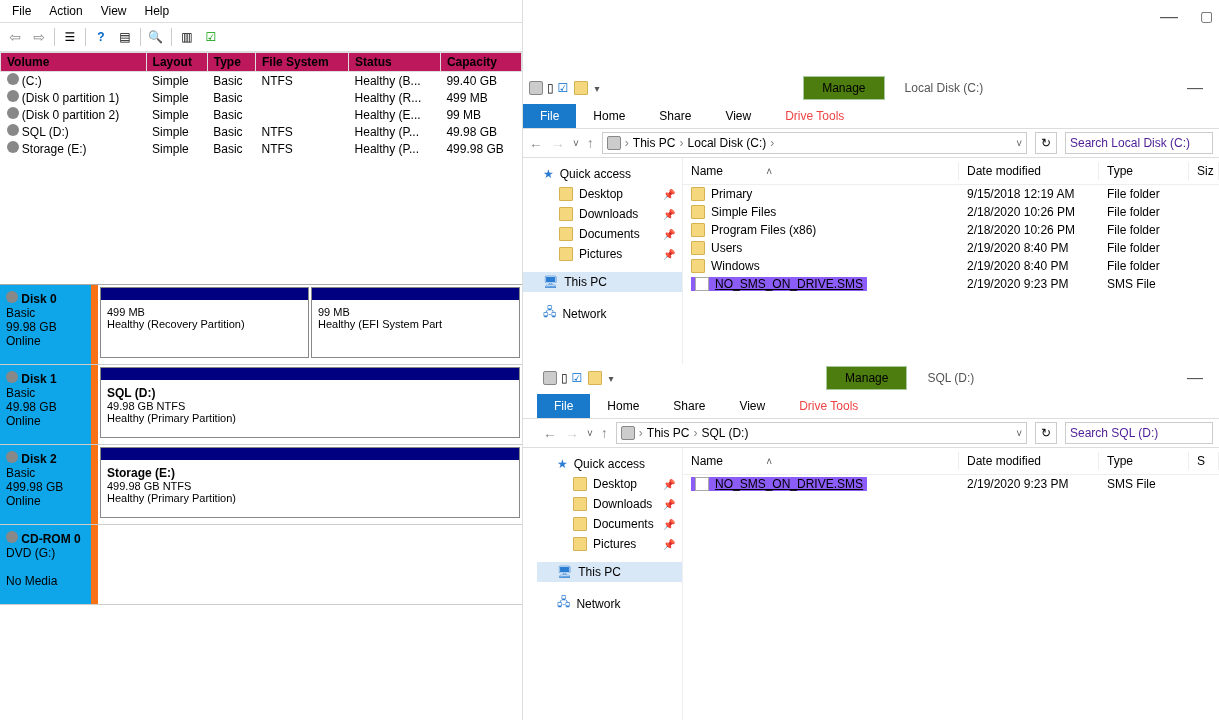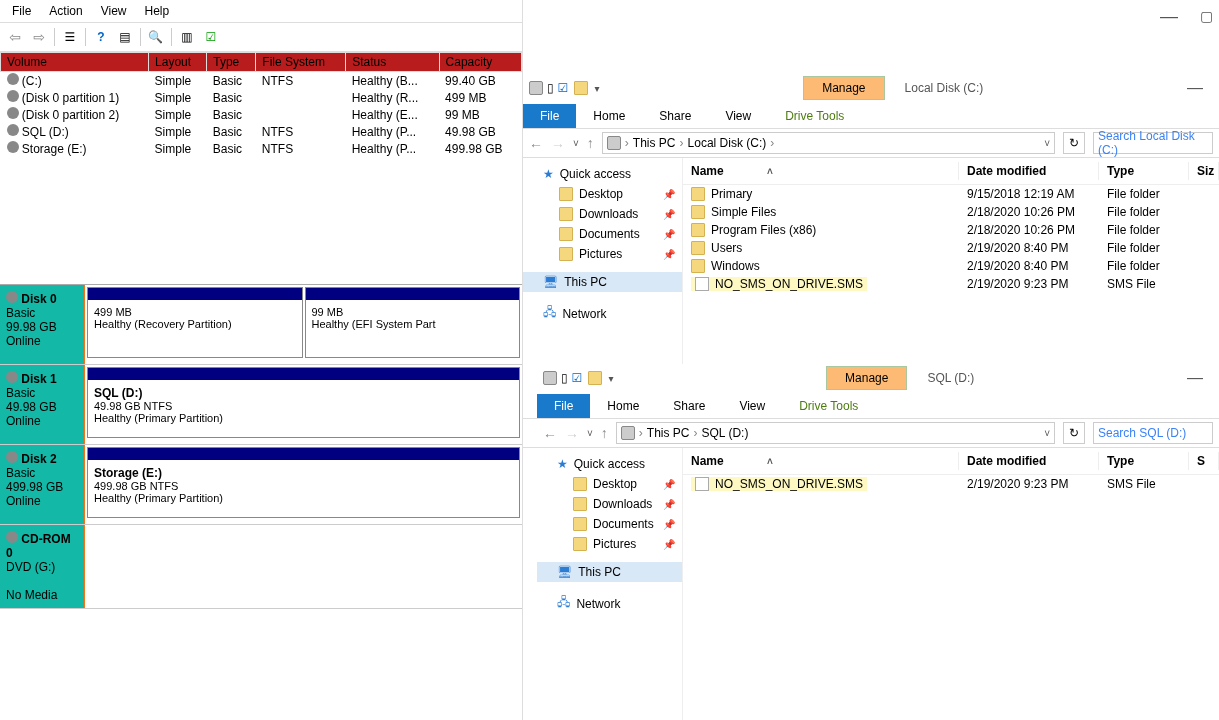--- a/index.html
+++ b/index.html
@@ -9,69 +9,69 @@
 .dm-window { position: absolute; left: 0; top: 0; width: 523px; height: 720px; background: #fff; border-right: 1px solid #ddd; }
 .dm-title { height: 26px; display: flex; align-items: center; padding: 0 6px; }
 .dm-title span { margin-left: 6px; }
 .dm-menu { height: 22px; display: flex; align-items: center; padding: 0 4px; gap: 2px; }
 .dm-menu span { padding: 2px 8px; cursor: default; }
 .dm-tool { height: 30px; border-top: 1px solid #ddd; border-bottom: 1px solid #ddd; display: flex; align-items: center; padding: 0 4px; gap: 2px; }
 .tb { width: 22px; height: 22px; display: flex; align-items: center; justify-content: center; border: 1px solid transparent; }
 .sep { width: 1px; height: 18px; background: #ccc; margin: 0 2px; }
 
 .vol-table { width: 100%; border-collapse: collapse; }
-.vol-table th { text-align: left; font-weight: normal; padding: 2px 6px; background: #b91c1c; border: 1px solid #ddd; }
+.vol-table th { text-align: left; font-weight: bold; padding: 2px 6px; background: #be185d; border: 1px solid #ddd; }
 .vol-table td { padding: 1px 6px; white-space: nowrap; }
 .vol-wrap { height: 232px; overflow: hidden; }
 
 .disk-map { border-top: 1px solid #aaa; }
 .disk-row { display: flex; border-bottom: 1px solid #ccc; min-height: 80px; }
-.disk-hdr { width: 85px; padding: 6px; border-right: 1px solid #f97316; background: #14b8a6; }
+.disk-hdr { width: 98px; padding: 6px; border-right: 7px solid #f97316; background: #0ea5e9; }
 .disk-hdr b { font-weight: bold; }
 .parts { flex: 1; display: flex; gap: 2px; padding: 2px 2px 6px 2px; }
 .part { border: 1px solid #888; flex: 1; display: flex; flex-direction: column; }
 .part-top { height: 12px; background: #000080; }
 .part-body { padding: 6px; font-size: 11px; }
 .legend { padding: 4px 6px; display: flex; gap: 14px; align-items: center; border-top: 1px solid #ccc; }
 .sw { width: 11px; height: 11px; display: inline-block; margin-right: 4px; border: 1px solid #333; }
 
 
 .exp { position: absolute; left: 523px; width: 696px; background: #fff; }
 .exp1 { top: 74px; height: 290px; }
 .exp2 { top: 364px; height: 356px; }
 .exp-qat { height: 28px; display: flex; align-items: center; padding: 0 6px; gap: 10px; }
-.exp-qat .manage { background: #fdba74; padding: 4px 18px; border: 1px solid #aac8a0; }
+.exp-qat .manage { background: #4d7c0f; padding: 4px 18px; border: 1px solid #aac8a0; }
 .exp-qat .title { color: #555; margin-left: 10px; }
 .exp-tabs { height: 26px; display: flex; align-items: end; }
 .exp-tab { padding: 4px 16px; border: 1px solid transparent; }
 .exp-tab.active { background: #1979ca; color: #fff; }
-.exp-tab.ctx { color: #4d7c0f; }
+.exp-tab.ctx { color: #ef4444; }
 .exp-nav { height: 30px; border-top: 1px solid #ddd; border-bottom: 1px solid #ddd; display: flex; align-items: center; padding: 0 6px; gap: 8px; }
 .crumb { flex: 1; border: 1px solid #ccc; height: 22px; display: flex; align-items: center; padding: 0 4px; gap: 4px; }
 .crumb span.sep2 { color: #888; }
 .refresh { width: 22px; height: 22px; border: 1px solid #ccc; display: flex; align-items: center; justify-content: center; }
-.search { width: 120px; border: 1px solid #ccc; height: 22px; padding: 0 4px; color: #3b82f6; display: flex; align-items: center; }
+.search { width: 148px; border: 1px solid #ccc; height: 22px; padding: 0 4px; color: #4c1d95; display: flex; align-items: center; }
 .exp-body { display: flex; height: calc(100% - 84px); }
 .navpane { width: 160px; border-right: 1px solid #eee; padding: 6px 0; }
 .nav-item { padding: 3px 8px 3px 20px; display: flex; align-items: center; gap: 6px; position: relative; }
 .nav-item.l2 { padding-left: 36px; }
 .nav-item.sel { background: #d9e8f7; }
 .pin-abs { position: absolute; right: 6px; color: #888; font-size: 10px; }
 
 .filepane { flex: 1; }
 .fp-head { display: flex; border-bottom: 1px solid #eee; padding: 4px 0; }
-.fp-head > div { padding: 2px 8px; border-right: 1px solid #eee; font-weight: bold; }
+.fp-head > div { padding: 2px 8px; border-right: 1px solid #eee; }
 .col-name { flex: 1; }
 .col-date { width: 140px; }
 .col-type { width: 90px; }
 .col-size { width: 30px; }
 .fp-row { display: flex; padding: 1px 0; }
 .fp-row > div { padding: 1px 8px; }
 .fp-row .col-name { display: flex; align-items: center; gap: 6px; }
-.hl { background: #fef9c3; }
+.hl { background: #8b5cf6; text-decoration: underline; }
 
 
 .ico { width: 14px; height: 14px; display: inline-block; }
 .ico-folder { background: #f5d77d; border: 1px solid #d4b252; border-radius: 1px; }
 .ico-file { background: #fff; border: 1px solid #aaa; }
 .ico-drive { background: #ccc; border: 1px solid #888; border-radius: 2px; }
 .ico-disk { width: 12px; height: 12px; background: #888; border-radius: 50%; display: inline-block; }
 .arrow { color: #888; font-size: 14px; }
 .caret { font-size: 10px; color: #555; }
 

